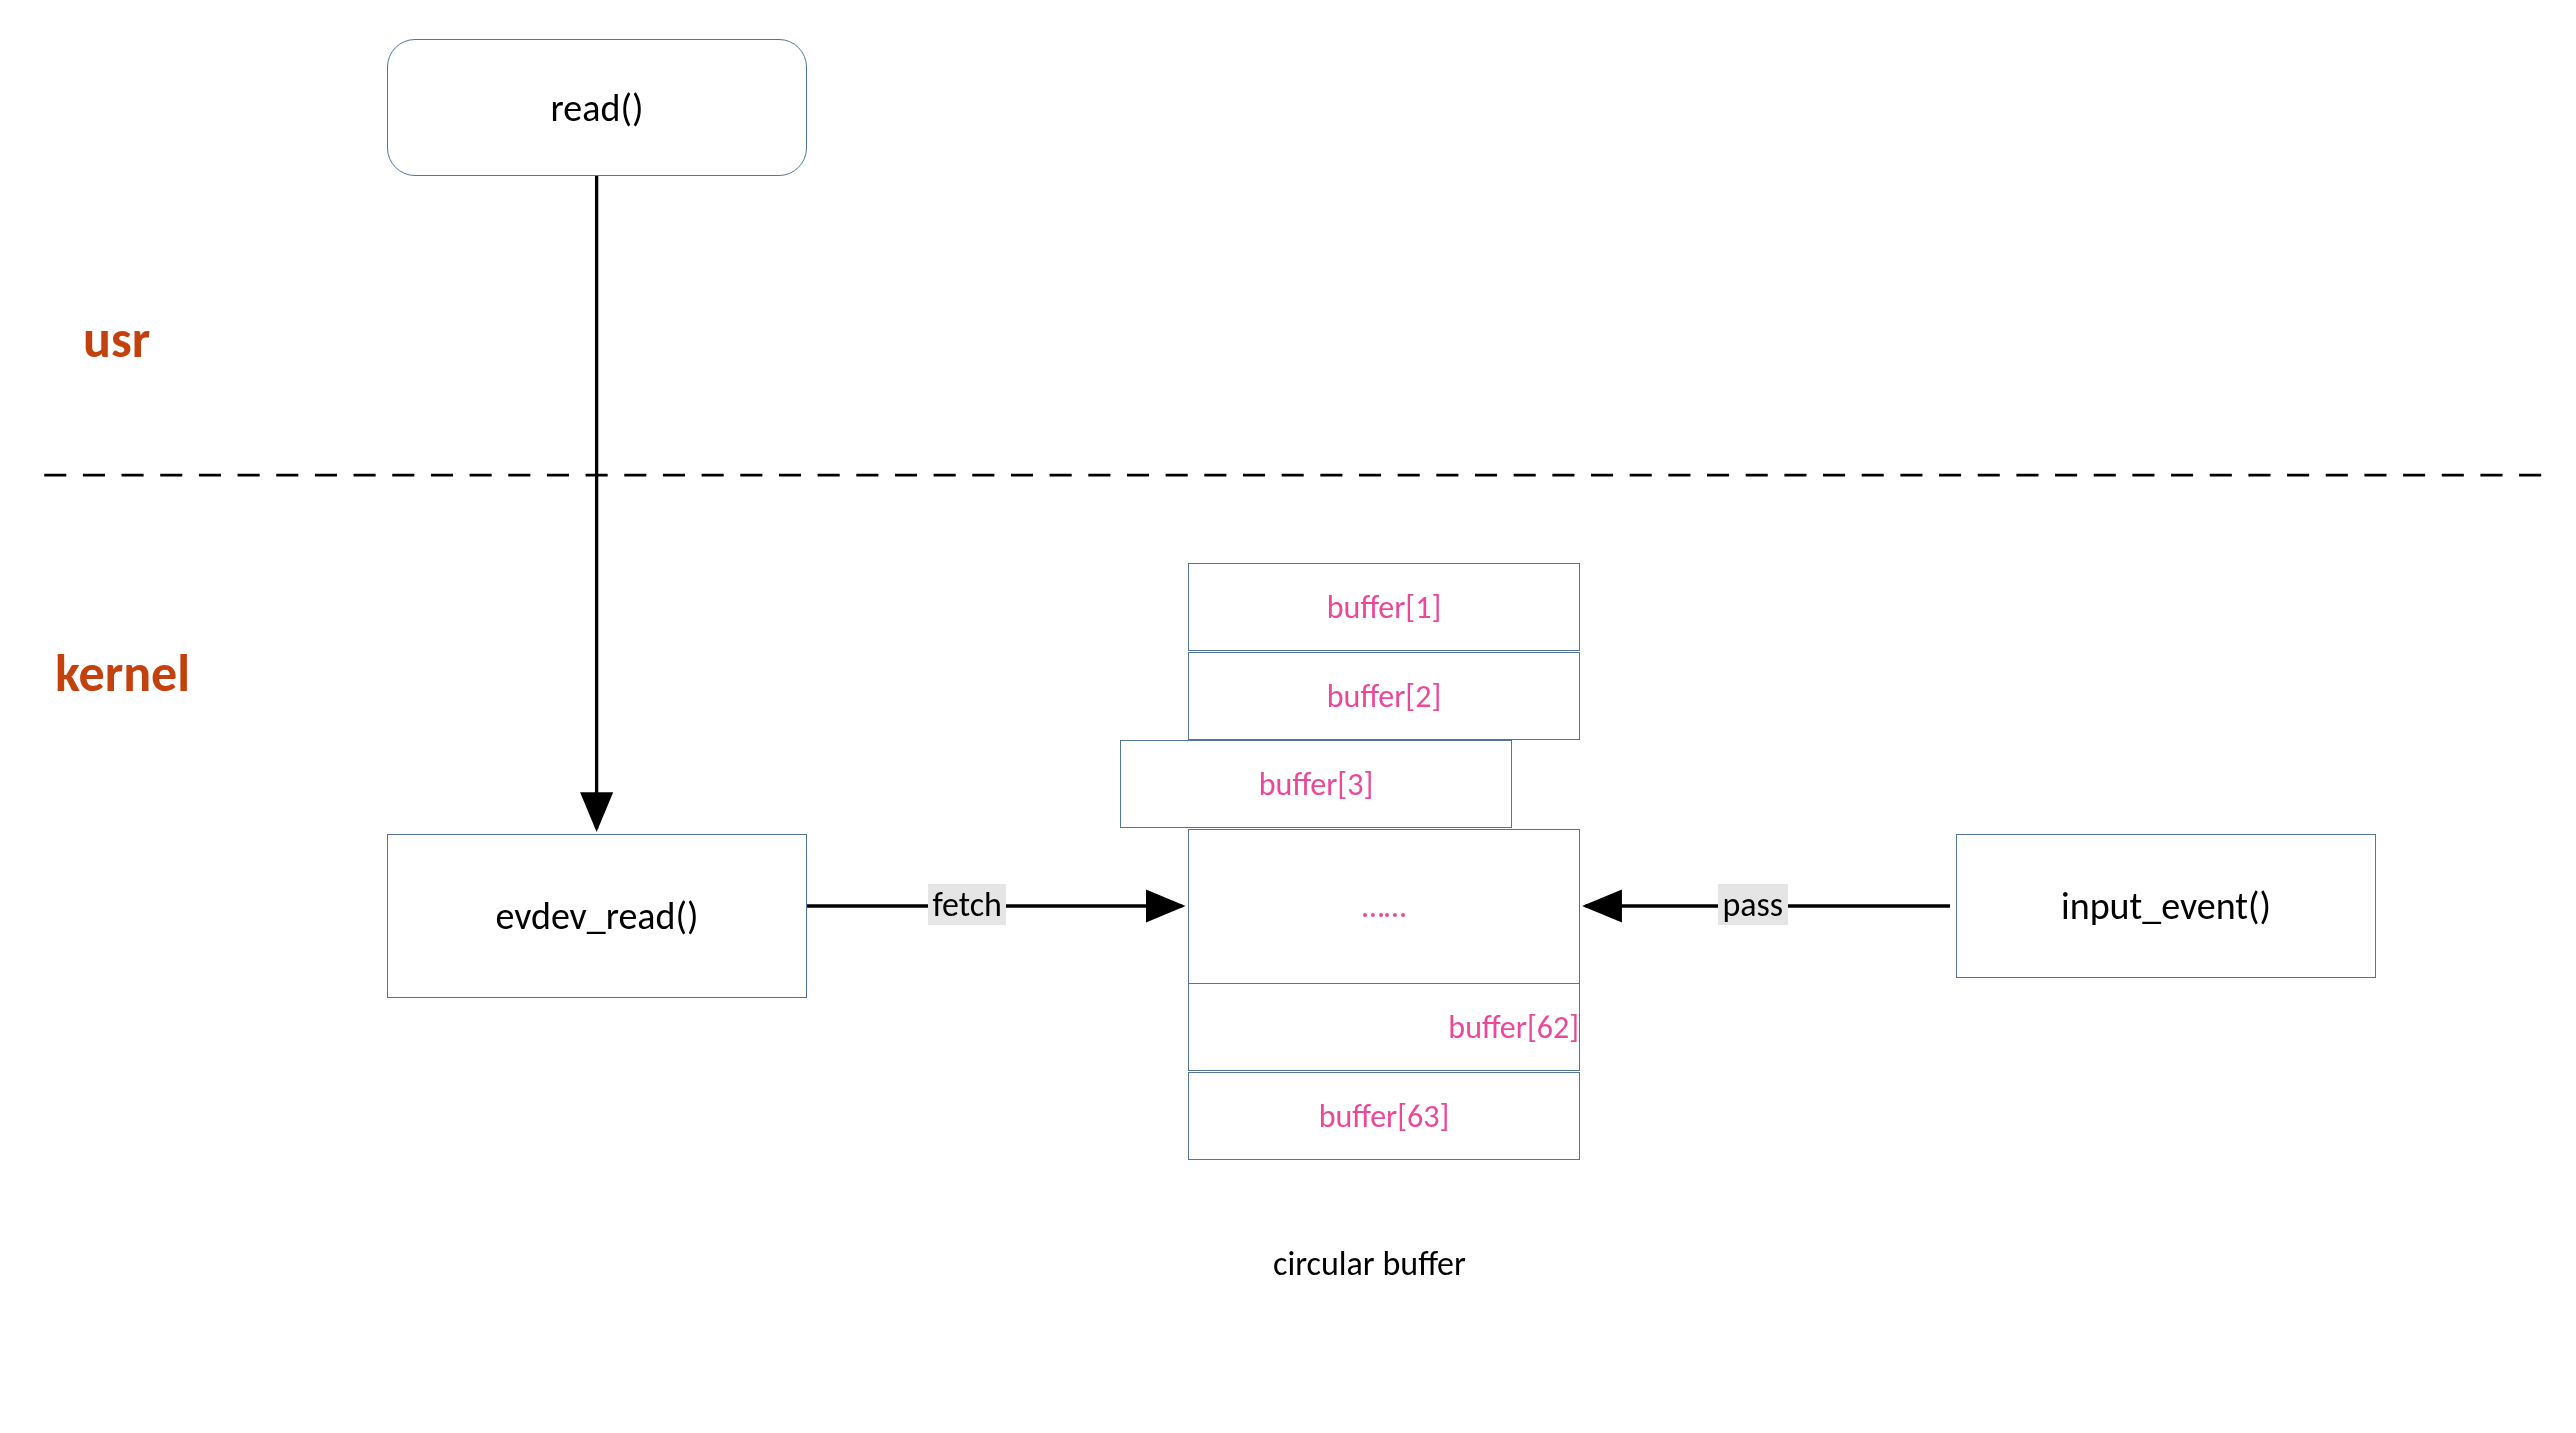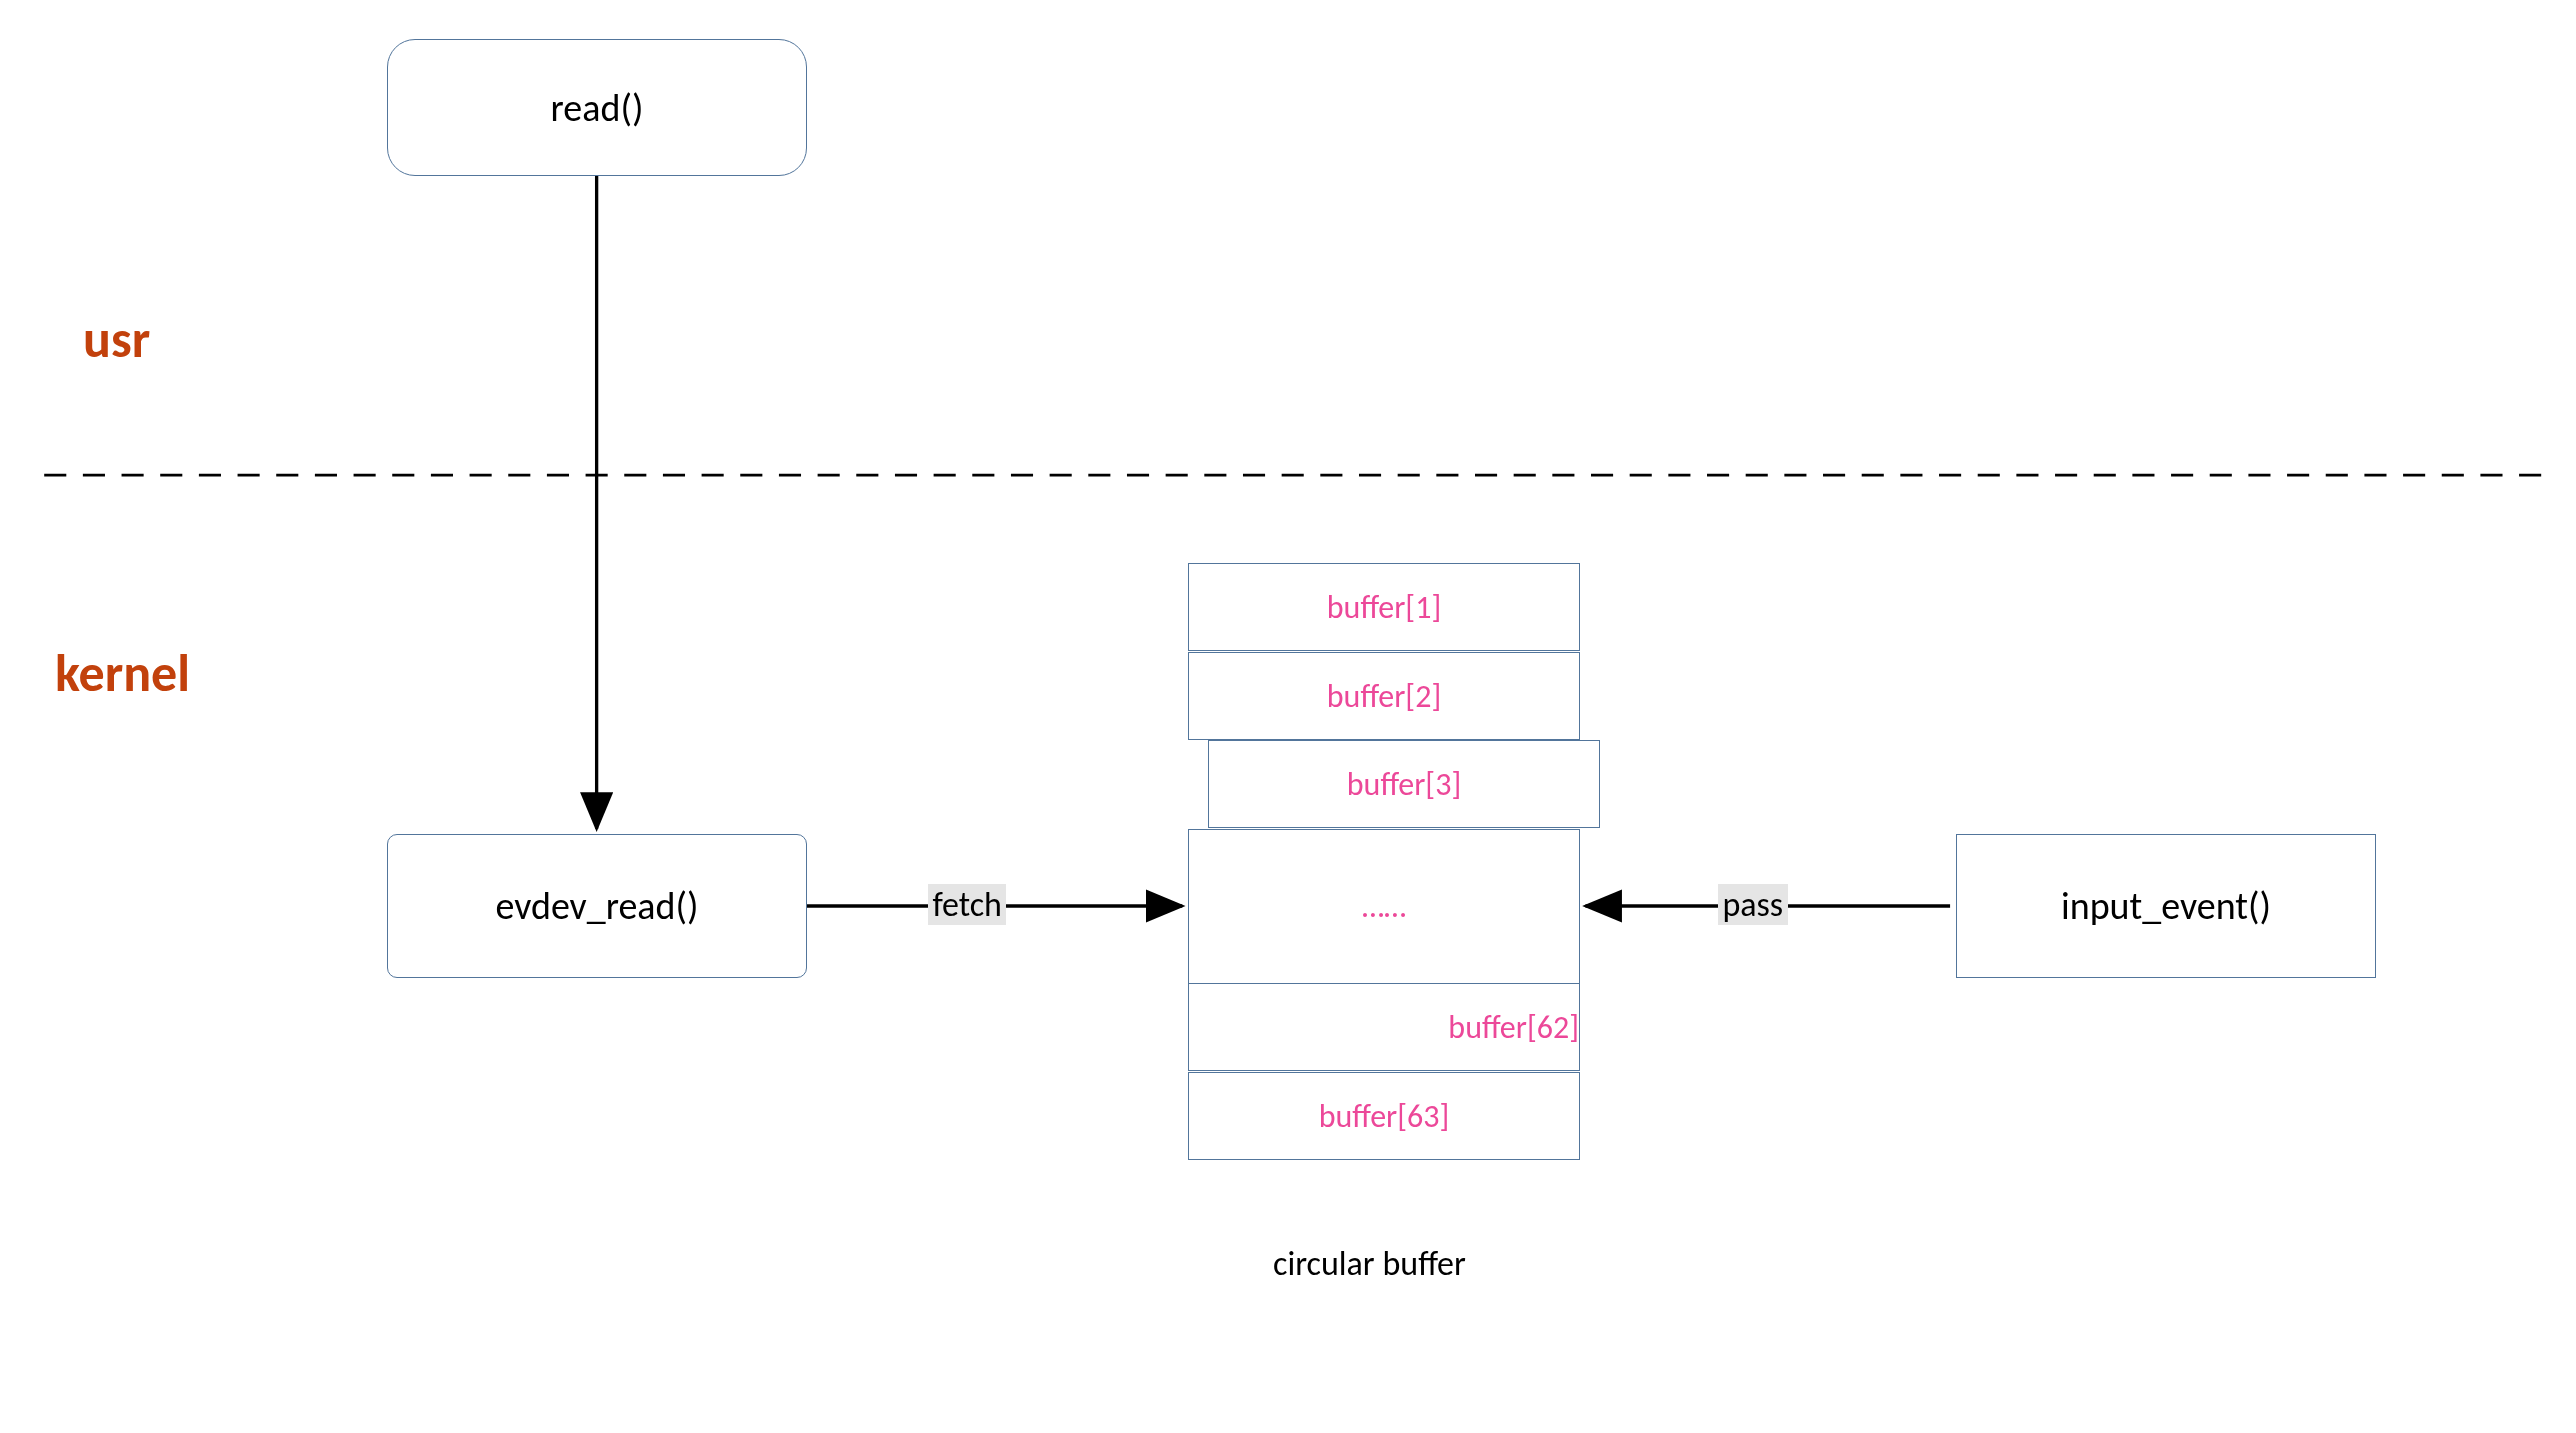--- a/index.html
+++ b/index.html
@@ -80,35 +80,35 @@
   <line x1="3530" y1="1640" x2="2870" y2="1640" stroke="#000" stroke-width="6" marker-end="url(#arrowhead)"></line>
 </svg>
 
 <div class="section-label" style="left:83px; top:307px;">usr</div>
 <div class="section-label" style="left:55px; top:641px;">kernel</div>
 
 <div class="box" style="left:387px; top:39px; width:420px; height:137px;border-radius:28px;">
   <span>read()</span>
 </div>
 
-<div class="box" style="left:387px; top:834px; width:420px; height:144px;border-radius:10px;">
+<div class="box" style="left:387px; top:834px; width:420px; height:164px;">
   <span>evdev_read()</span>
 </div>
 
 <div class="box" style="left:1956px; top:834px; width:420px; height:144px;">
   <span>input_event()</span>
 </div>
 
 <div class="buffer-cell" style="left:1188px; top:563px; width:392px; height:88px;">
   <span>buffer[1]</span>
 </div>
 <div class="buffer-cell" style="left:1188px; top:652px; width:392px; height:88px;">
   <span>buffer[2]</span>
 </div>
-<div class="buffer-cell" style="left:1208px; top:740px; width:392px; height:88px;">
+<div class="buffer-cell" style="left:1120px; top:740px; width:392px; height:88px;">
   <span>buffer[3]</span>
 </div>
 <div class="buffer-cell" style="left:1188px; top:829px; width:392px; height:155px;">
   <span>……</span>
 </div>
 <div class="buffer-cell" style="left:1188px; top:983px; width:392px; height:88px;justify-content:flex-end;">
   <span>buffer[62]</span>
 </div>
 <div class="buffer-cell" style="left:1188px; top:1072px; width:392px; height:88px;">
   <span>buffer[63]</span>

